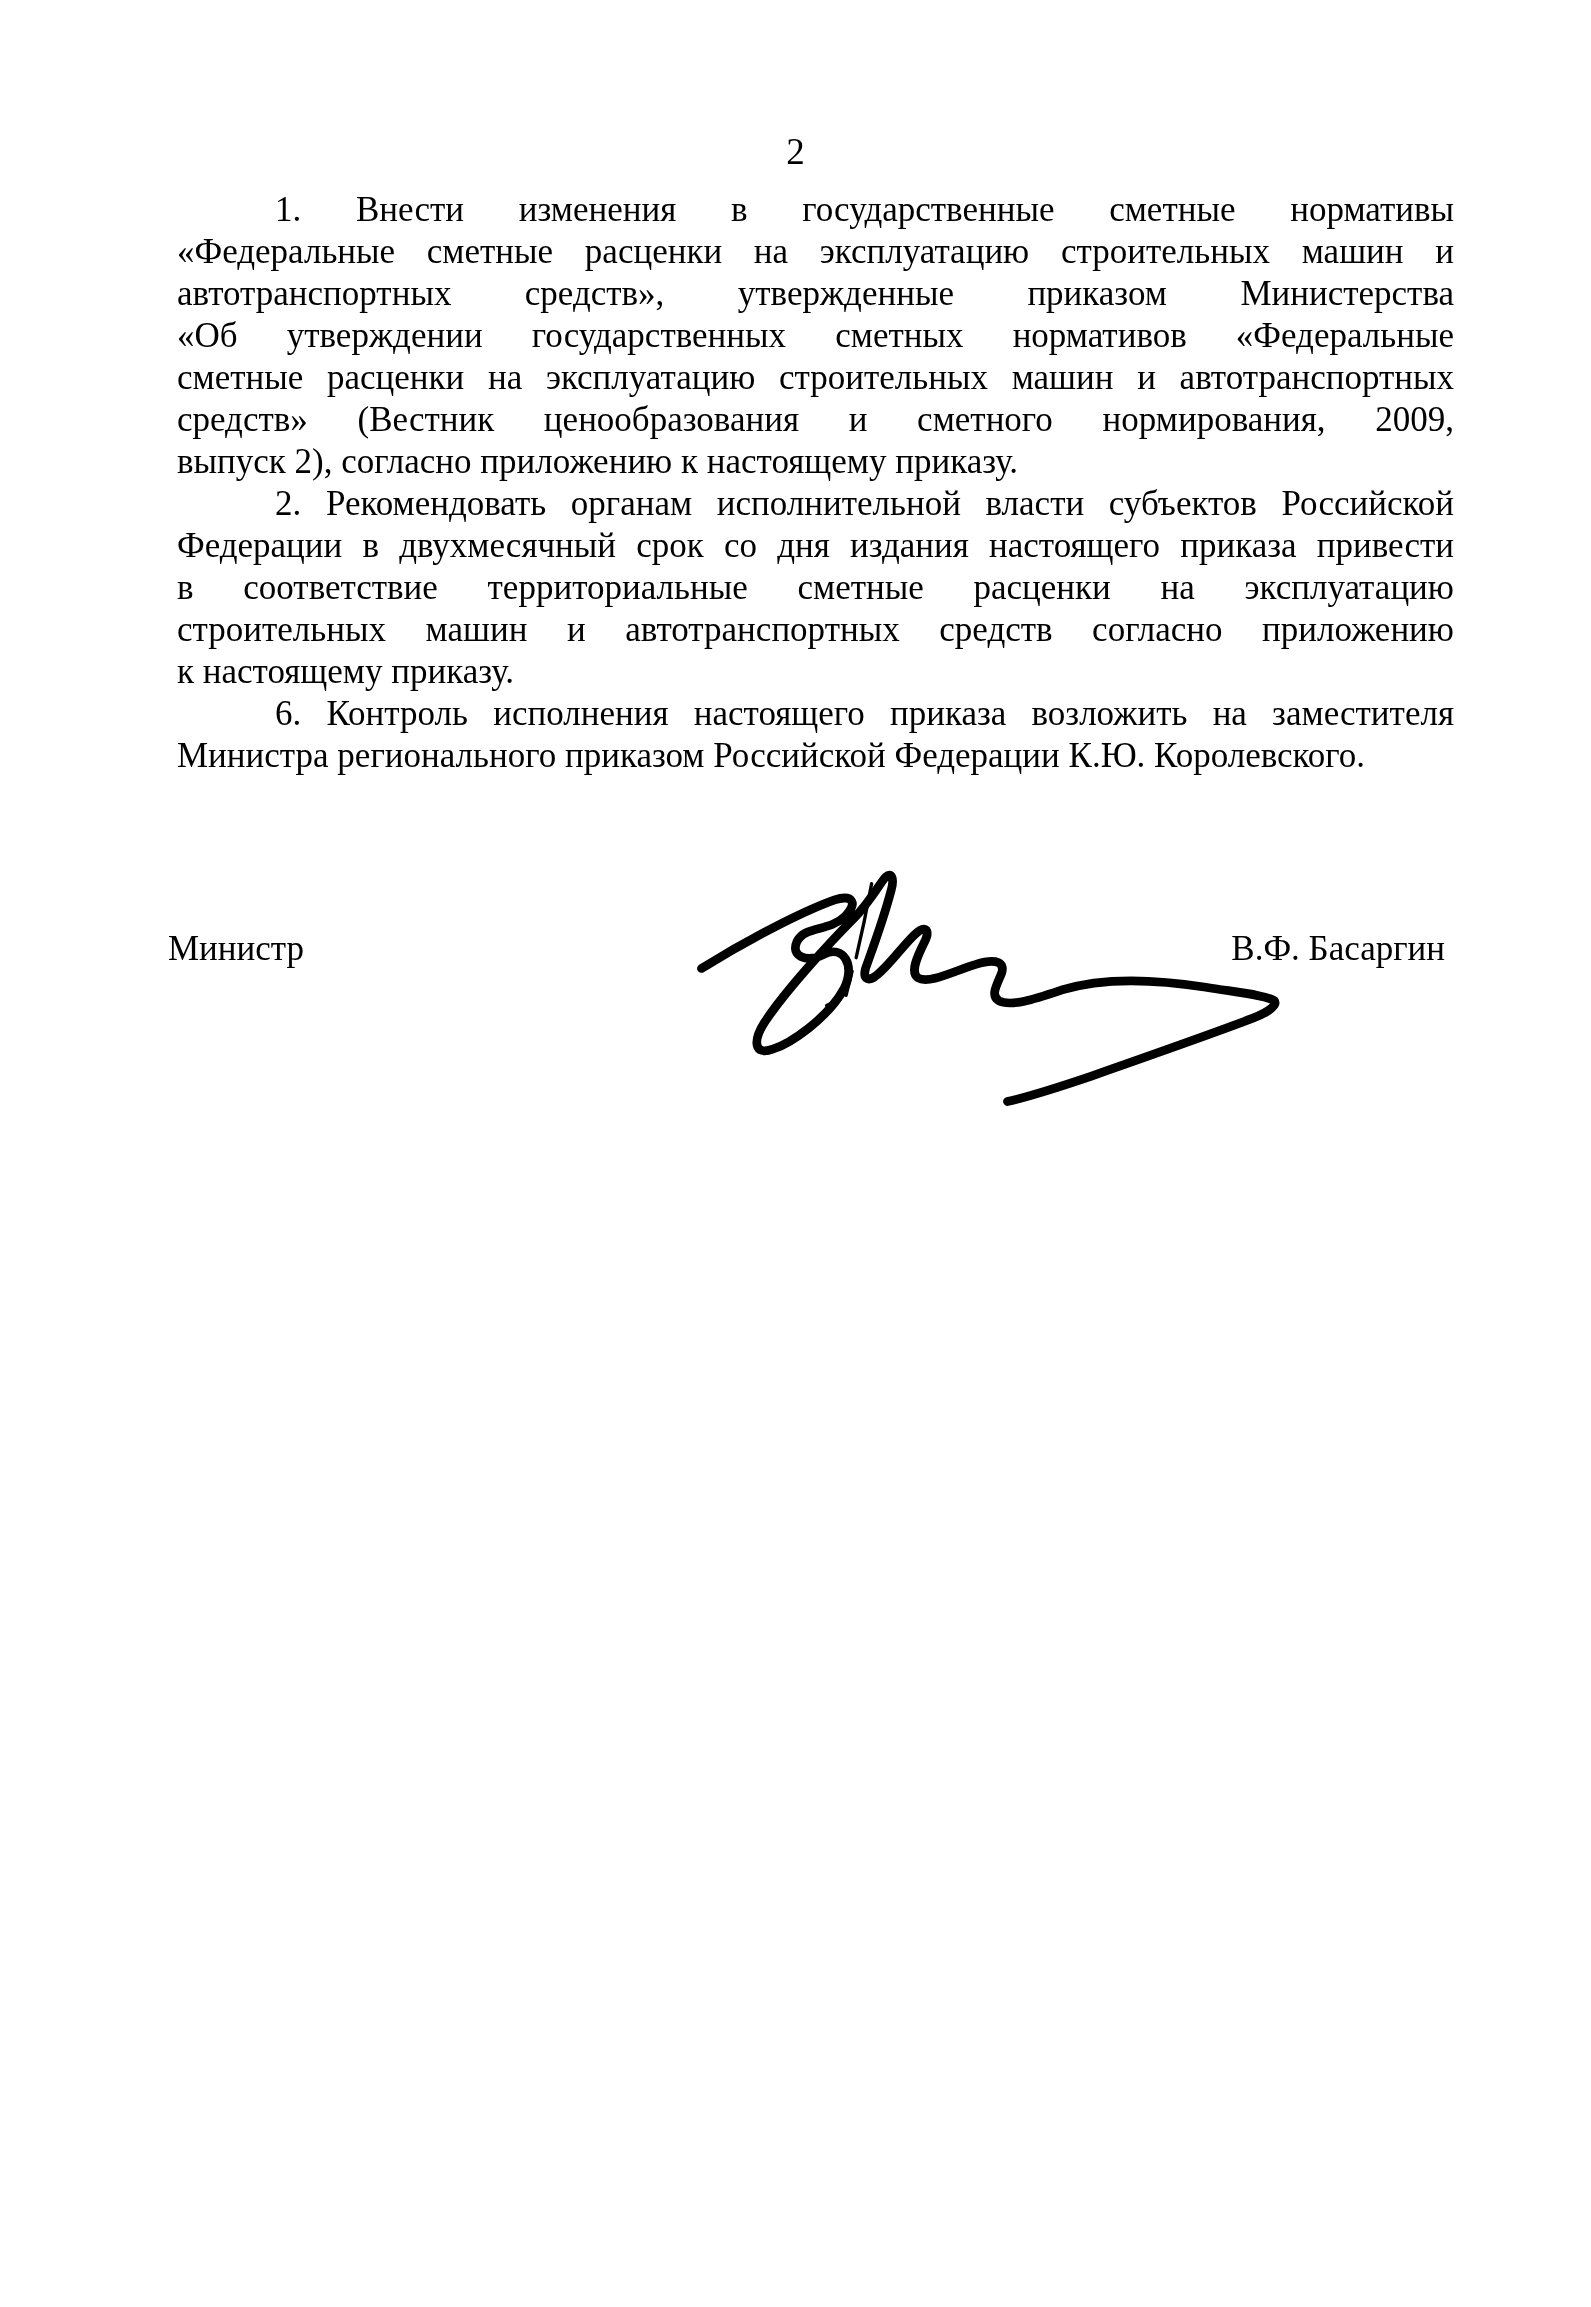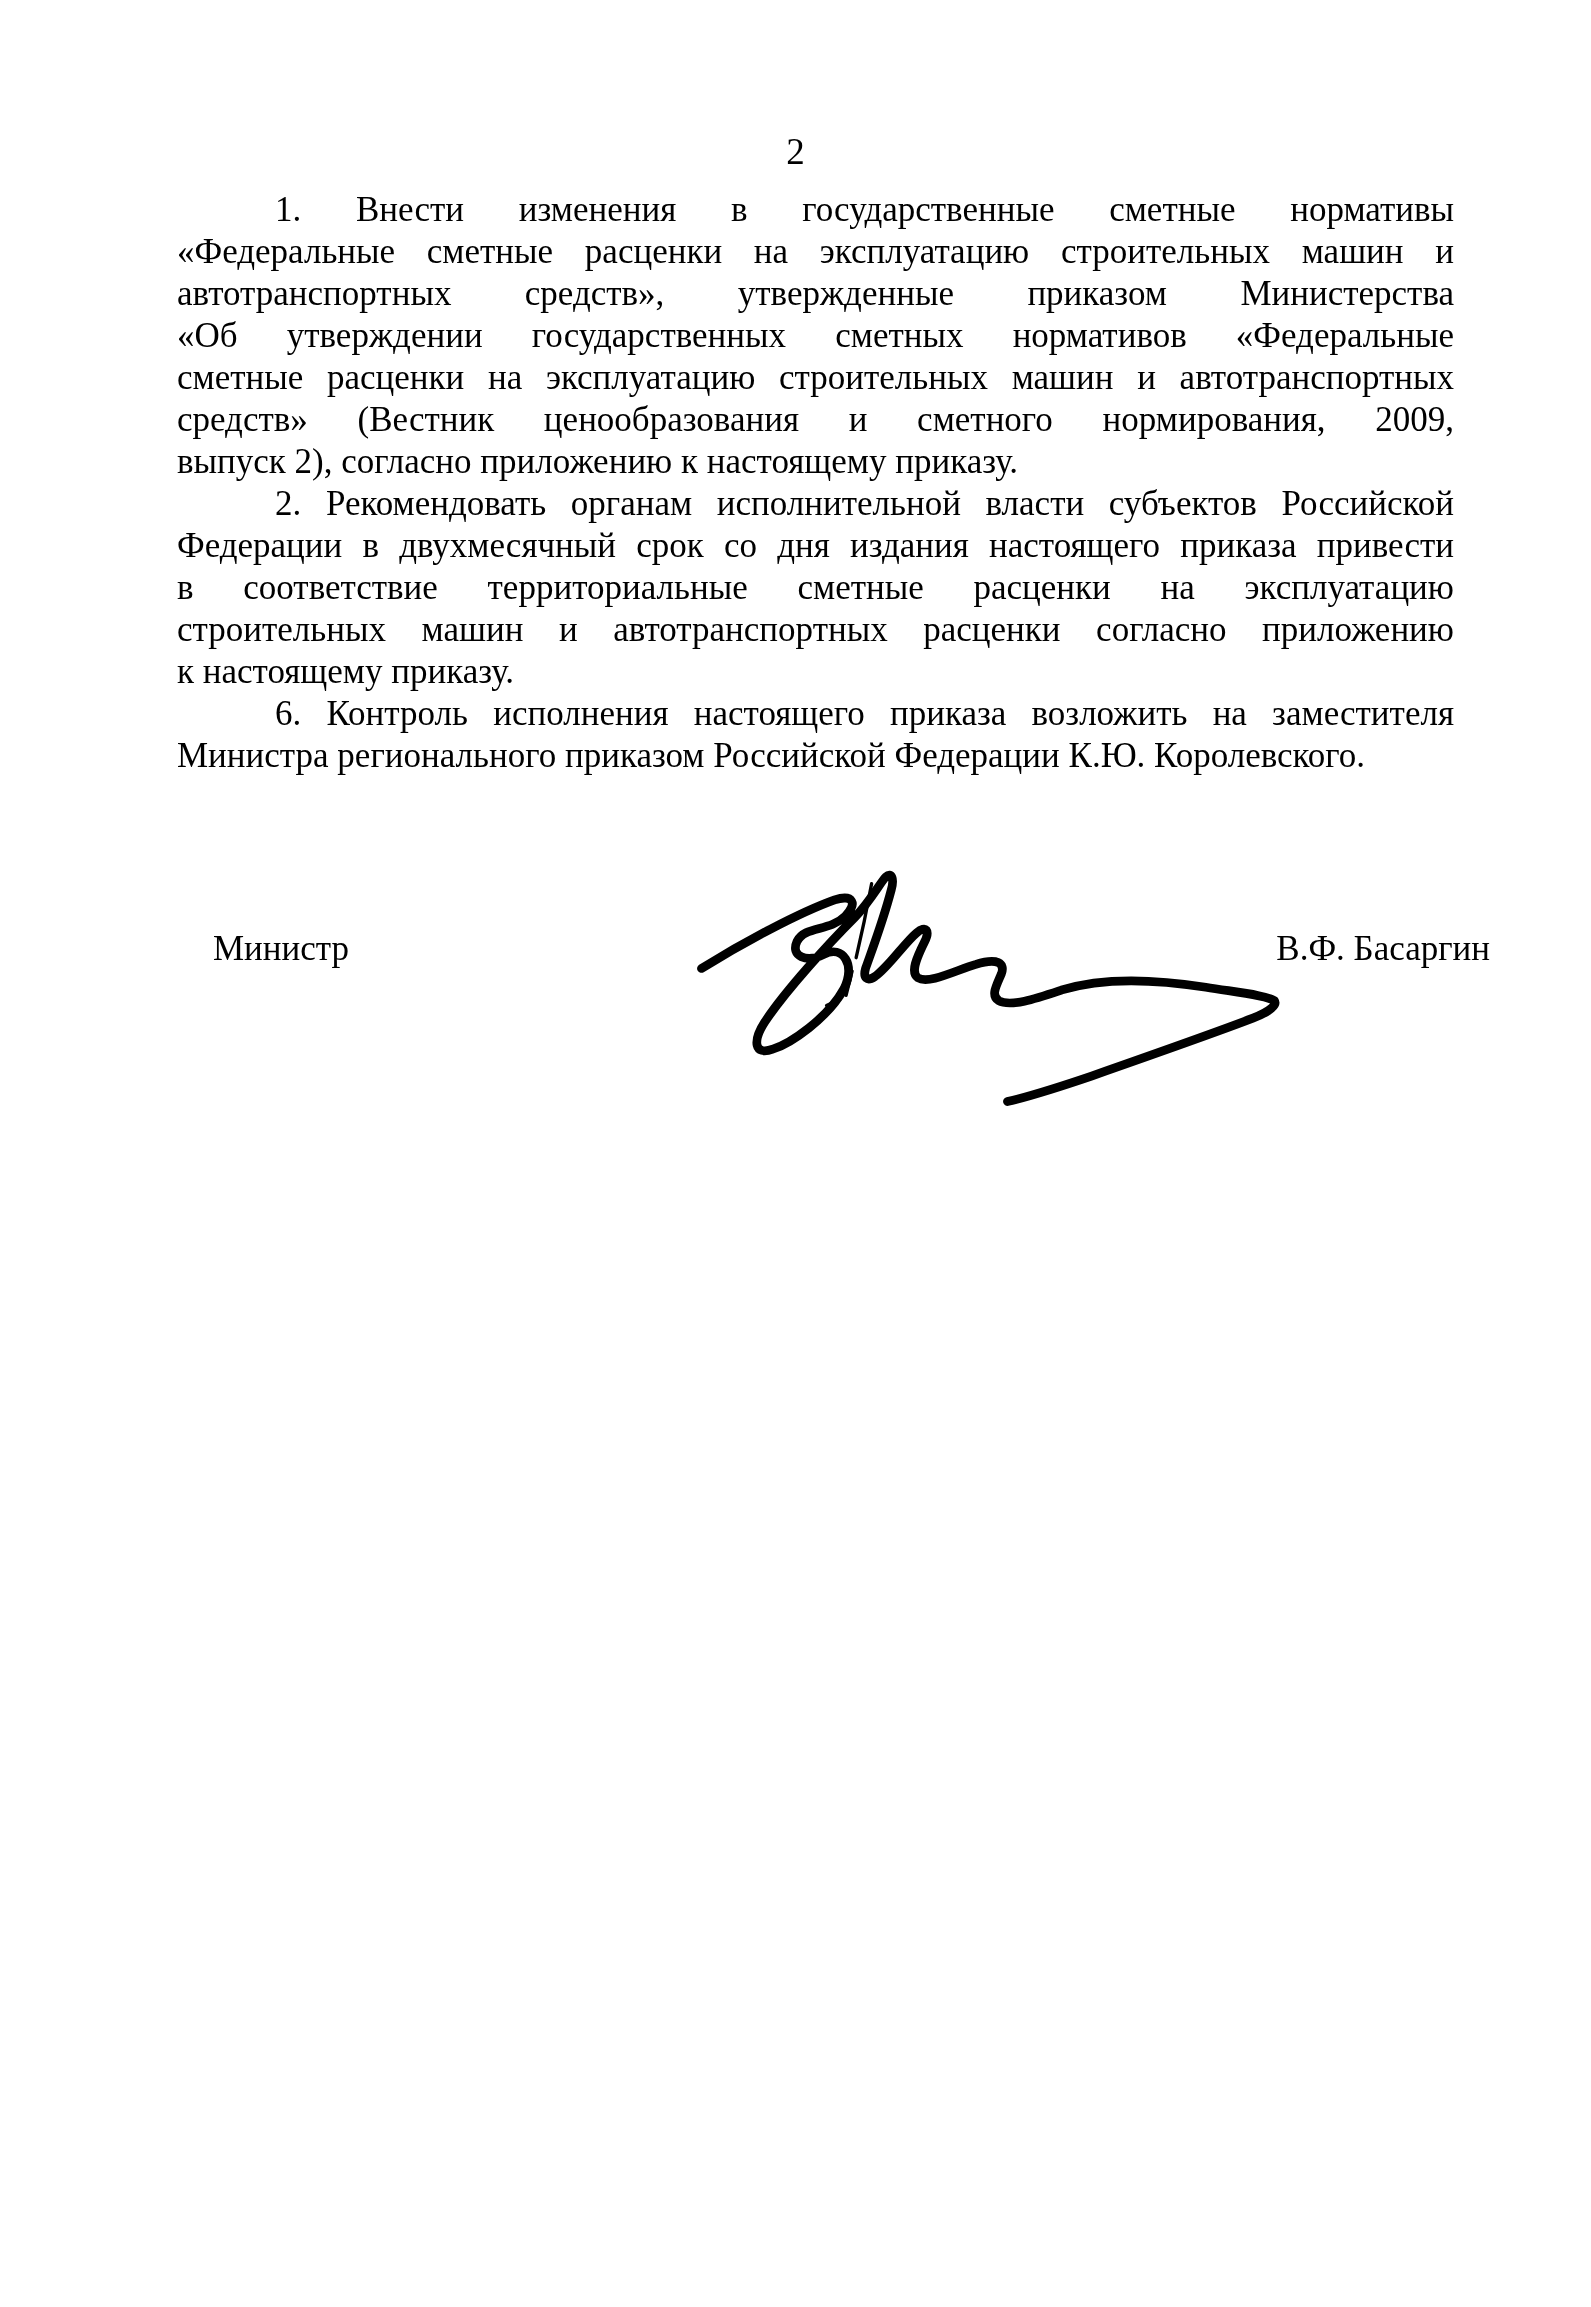--- a/index.html
+++ b/index.html
@@ -44,21 +44,20 @@
   .line.last  { text-align-last: left; }
   .sig-row {
     position: absolute;
     left: 168px;
     top: 928px;
     width: 1277px;
     display: flex;
     justify-content: space-between;
     font-size: 35px;
     line-height: 42px;
-    margin-left: 45px;
   }
   .signature-svg {
     position: absolute;
     left: 674px;
     top: 842px;
     width: 640px;
     height: 269px;
   }
   .signature-svg path {
     fill: none;
@@ -82,21 +81,21 @@
       <div class="line">«Об утверждении государственных сметных нормативов «Федеральные</div>
       <div class="line">сметные расценки на эксплуатацию строительных машин и автотранспортных</div>
       <div class="line">средств» (Вестник ценообразования и сметного нормирования, 2009,</div>
       <div class="line last">выпуск 2), согласно приложению к настоящему приказу.</div>
     </div>
 
     <div class="para">
       <div class="line first">2. Рекомендовать органам исполнительной власти субъектов Российской</div>
       <div class="line">Федерации в двухмесячный срок со дня издания настоящего приказа привести</div>
       <div class="line">в соответствие территориальные сметные расценки на эксплуатацию</div>
-      <div class="line">строительных машин и автотранспортных расценки согласно приложению</div>
+      <div class="line">строительных машин и автотранспортных средств согласно приложению</div>
       <div class="line last">к настоящему приказу.</div>
     </div>
 
     <div class="para">
       <div class="line first">6. Контроль исполнения настоящего приказа возложить на заместителя</div>
       <div class="line last">Министра регионального приказом Российской Федерации К.Ю. Королевского.</div>
     </div>
 
   </div>
 

